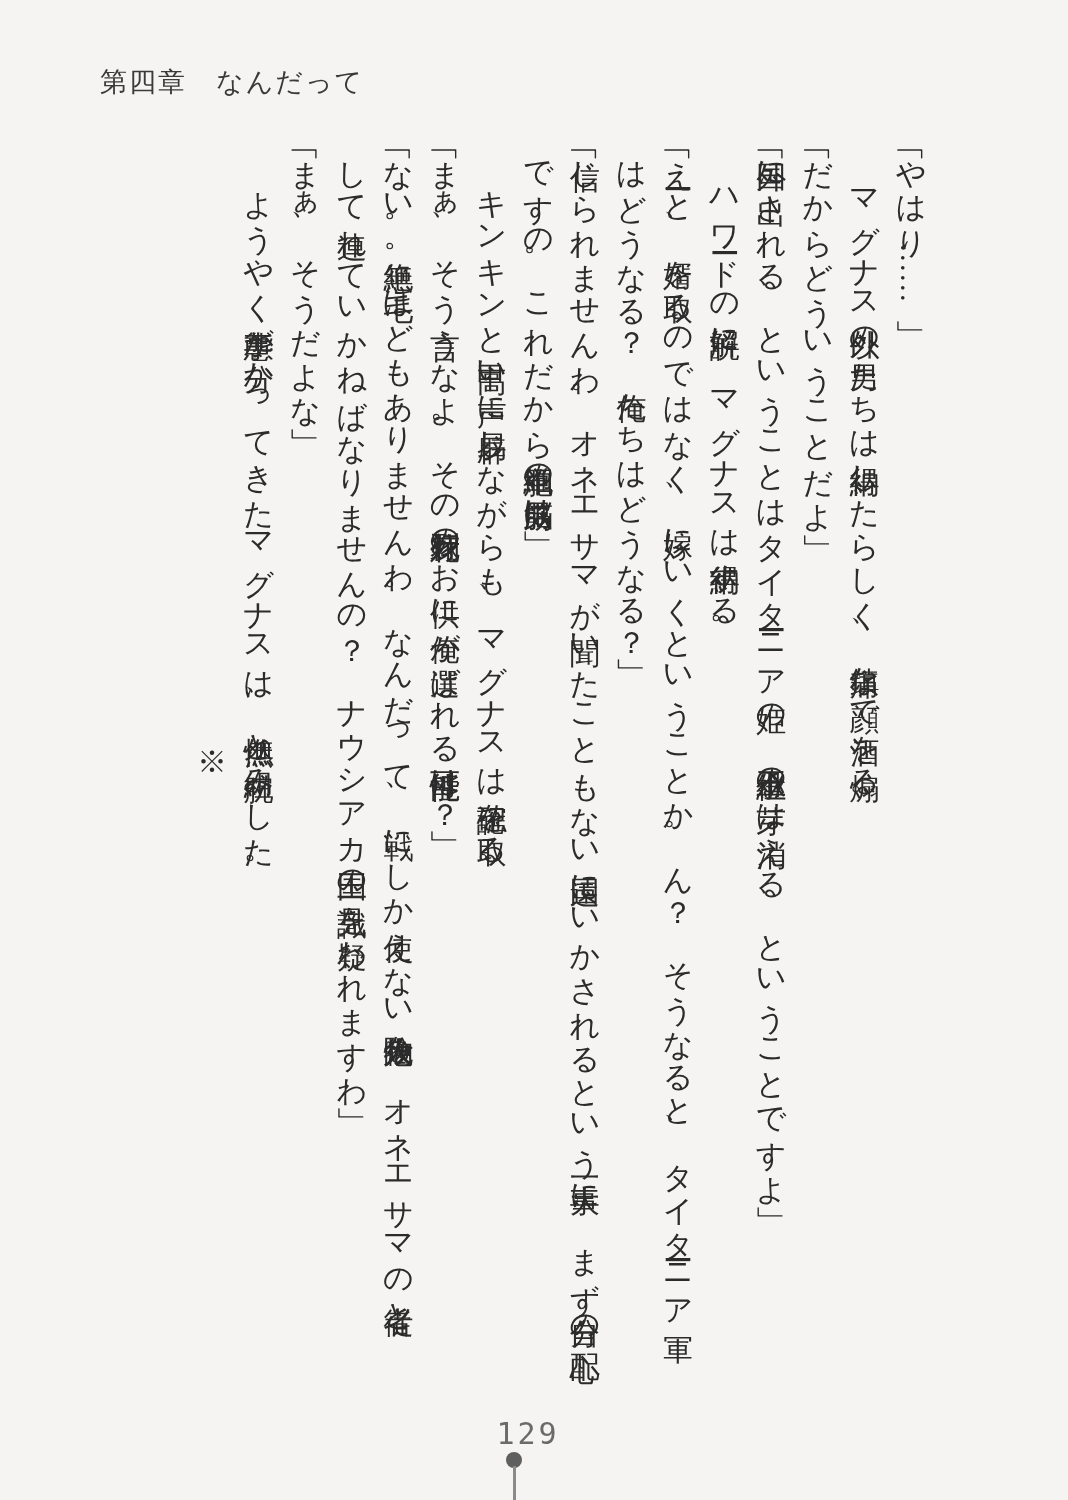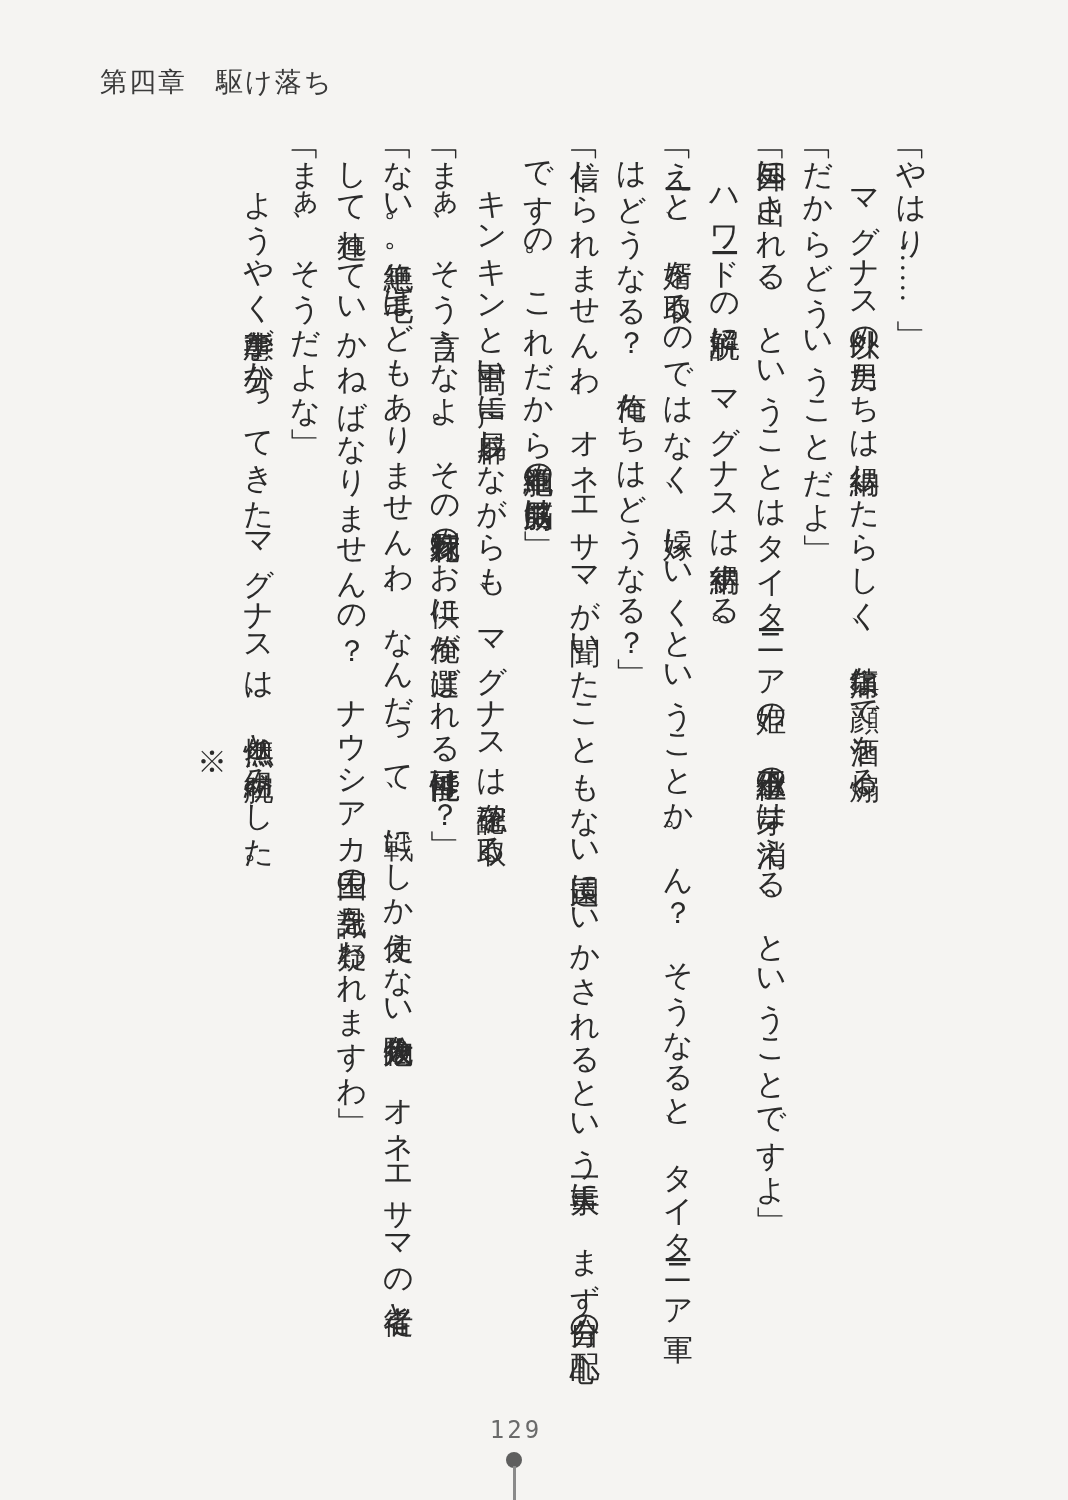--- a/index.html
+++ b/index.html
@@ -36,26 +36,26 @@
     letter-spacing: 0;
     color: var(--text-color, #2b2b2b);
   }
   .text-block p { margin: 0; padding: 0; }
   .text-block p.narration { text-indent: 1em; }
   .text-block p.scene-break { text-align: center; }
 
   
   .page-number {
     position: absolute;
-    left: 1px;
+    left: 13px;
     top: 1416px;
     width: 1030px;
     text-align: center;
     font-family: "DejaVu Sans Mono", monospace;
-    font-size: 24px;
+    font-size: 30px;
     letter-spacing: 3px;
     color: var(--pagenum-color, #6a6a6a);
   }
   .marker-dot {
     position: absolute;
     left: 506px;
     top: 1452px;
     width: 16px;
     height: 16px;
     border-radius: 50%;
@@ -66,21 +66,21 @@
     left: 513px;
     top: 1466px;
     width: 3px;
     height: 34px;
     background: var(--marker-line-color, #8a8a8a);
   }
 </style>
 </head>
 <body style="--bg-color: #f5f4f2; --text-color: #2b2b2b; --header-color: #3a3a3a; --pagenum-color: #6a6a6a; --marker-color: #5f5f5f; --marker-line-color: #8a8a8a;">
 
-<div class="chapter-header">第四章　駆け落ち</div>
+<div class="chapter-header">第四章　なんだって</div>
 
 <div class="text-block">
     <p class="dialogue">「やはり……」</p>
     <p class="narration">マグナス以外の男たちは納得したらしく、鎮痛な顔で酒を煽る。</p>
     <p class="dialogue">「だからどういうことだよ」</p>
     <p class="dialogue">「外国に出される、ということはタイターニア姫の、王位継承の芽は消える、ということですよ」</p>
     <p class="narration">ハワードの解説に、マグナスは納得する。</p>
     <p class="dialogue">「えーと、婿を取るのではなく、嫁にいくということか。ん？　そうなると、タイターニア軍はどうなる？　俺たちはどうなる？」</p>
     <p class="dialogue">「信じられませんわ。オネエサマが聞いたこともない遠国にいかされるという一大事に、まず自分の心配ですの。これだから単細胞の脳筋男は」</p>
     <p class="narration">キンキンと甲高い声に辟易しながらも、マグナスは確認を取る。</p>

